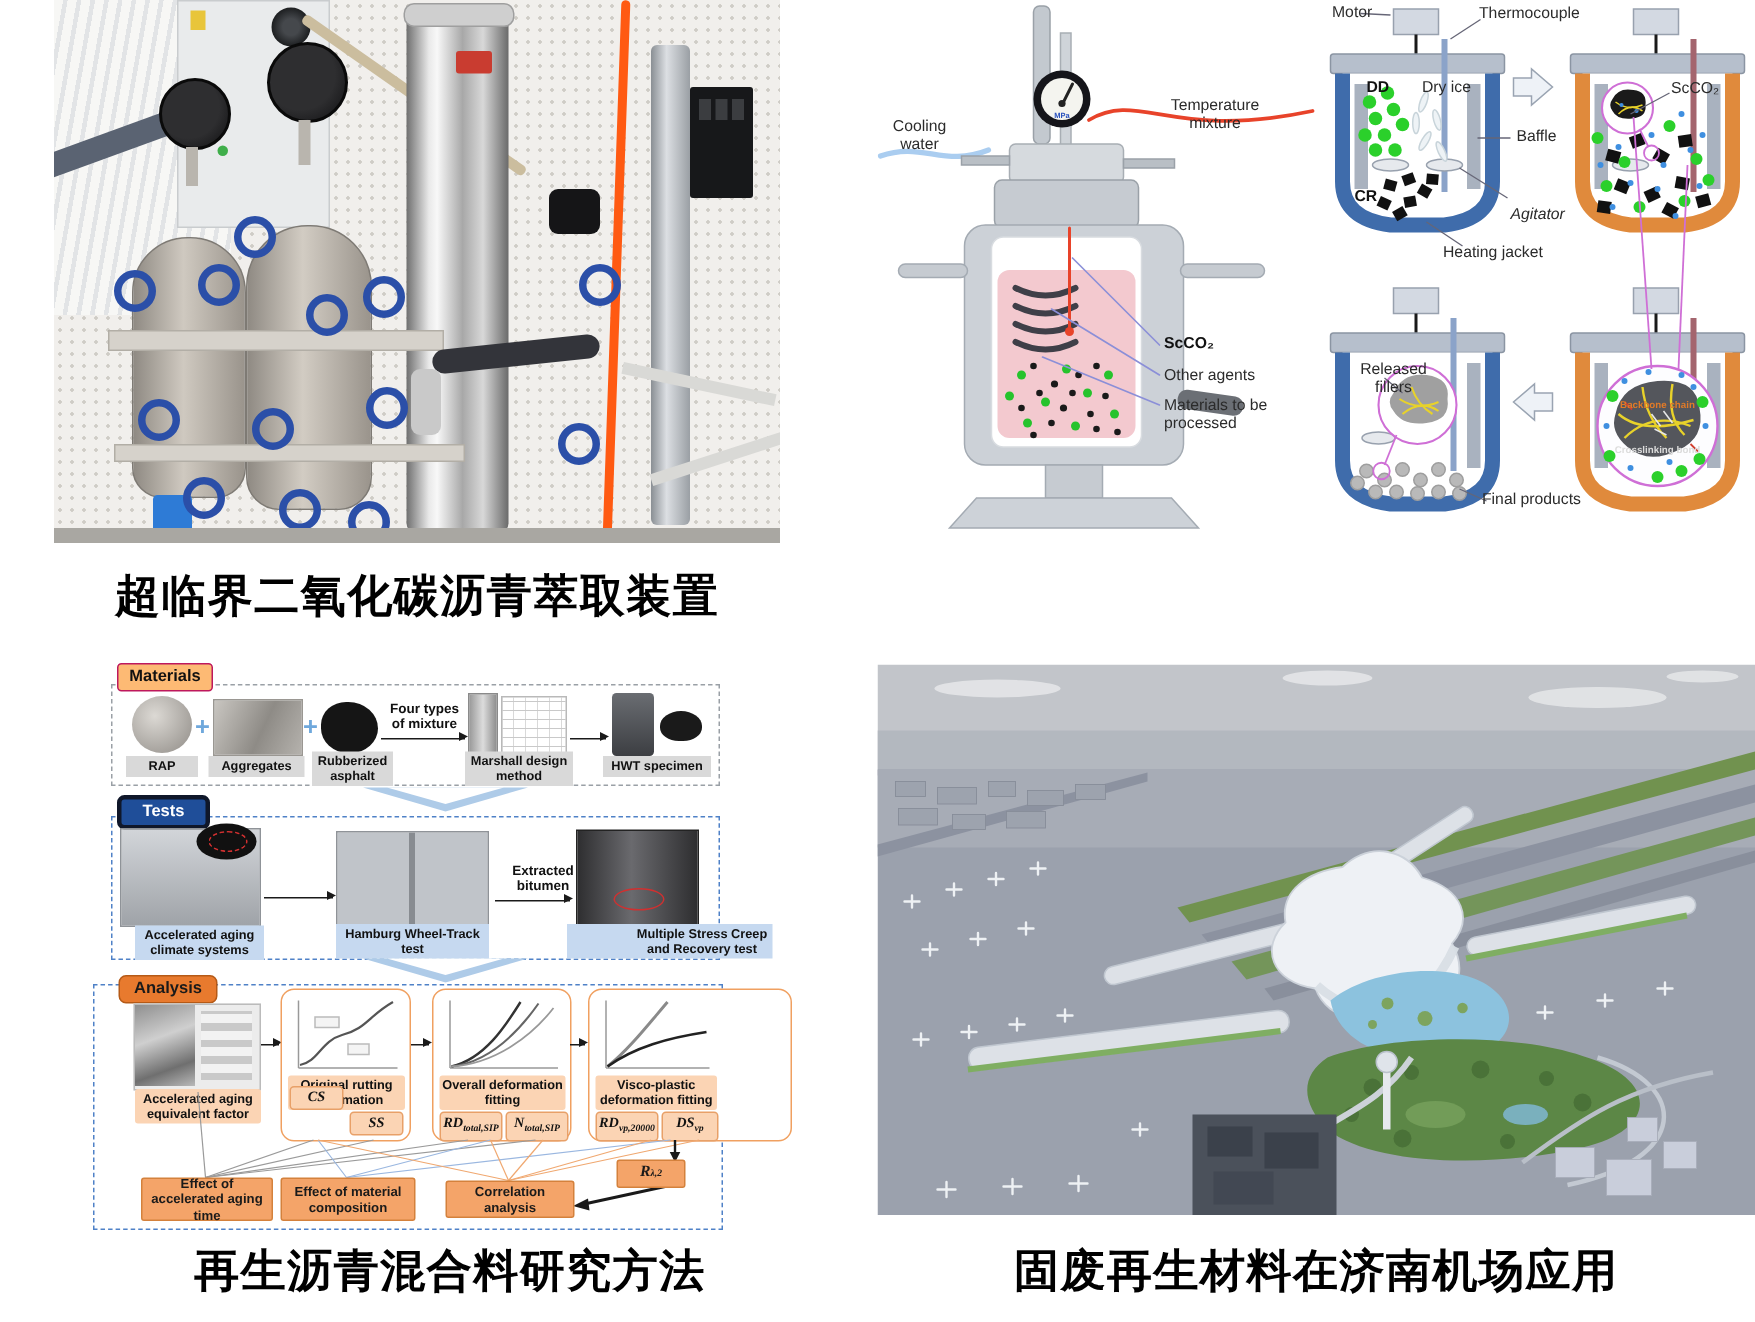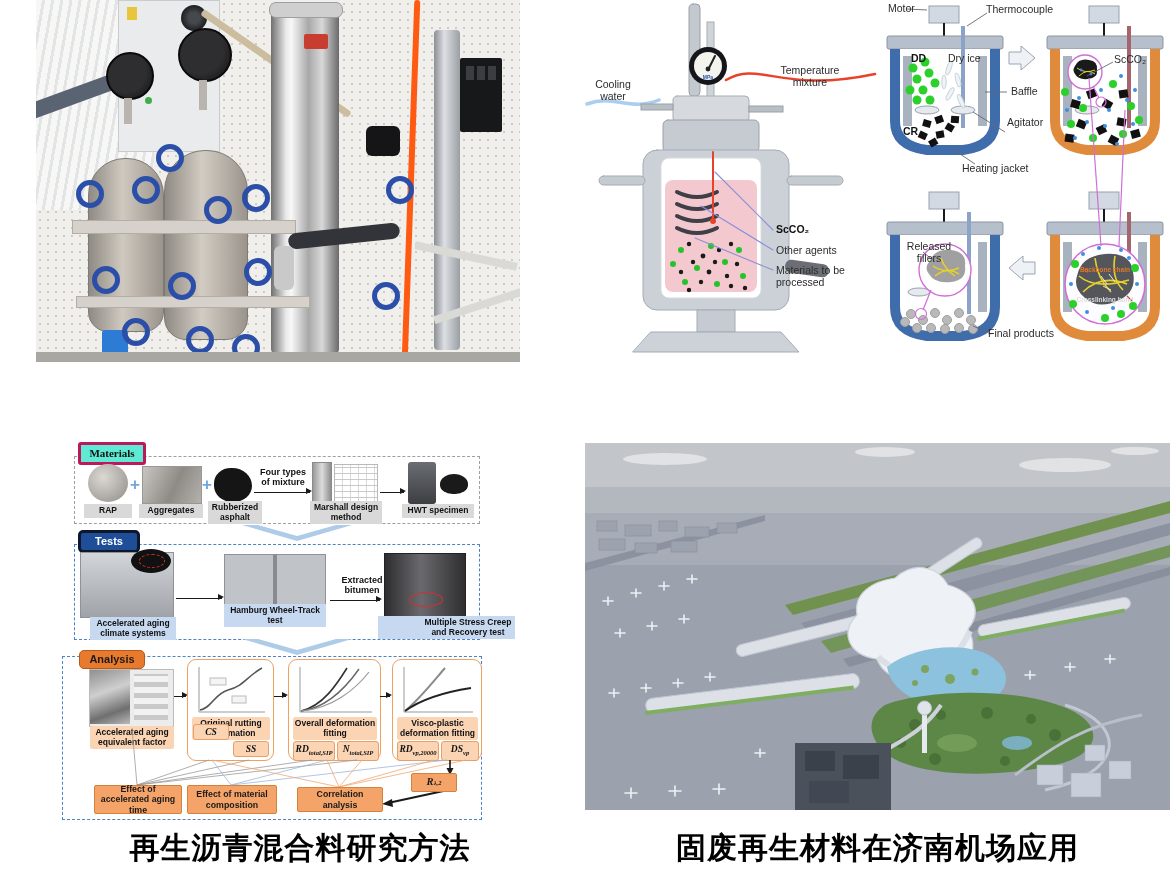--- a/index.html
+++ b/index.html
@@ -7,21 +7,21 @@
           font-family:"Liberation Sans",sans-serif;color:#111;}
   .abs{position:absolute;}
   .caption{font-weight:bold;font-size:30px;line-height:34px;text-align:center;color:#000;letter-spacing:1px;
            font-family:"Liberation Sans",sans-serif;}
   .lbl{font-size:10.5px;line-height:1.15;color:#2b2b2b;text-align:center;}
   .lbl-b{font-weight:bold;color:#111;}
   
   .dash-gray{border:1.6px dashed #9aa0a6;}
   .dash-blue{border:1.6px dashed #4f81c7;}
   .hdr{font-weight:bold;font-size:11px;text-align:center;line-height:17px;border-radius:3px;}
-  .hdr-gray{background:#5eead4;border:3px solid #be185d;color:#111;font-family:Liberation Serif, serif;}
+  .hdr-gray{background:#fdba74;border:1px solid #be185d;color:#111;}
   .hdr-blue{background:#1f4e99;border:3px solid #0f172a;color:#fff;}
   .hdr-orange{background:#e87a2e;border:1px solid #b55a17;color:#1a1a1a;}
   .chip{font-weight:bold;font-size:8.5px;line-height:1.12;text-align:center;padding:2px 1px;color:#111;}
   .chip-gray{background:#d9d9d9;}
   .chip-blue{background:#c6d9f0;}
   .chip-orange{background:#fbd4b4;border-radius:2px;}
   .box-orange{background:#f4a469;border:1px solid #d4813c;border-radius:2px;font-weight:bold;font-size:8.8px;
               line-height:1.15;text-align:center;display:flex;align-items:center;justify-content:center;color:#1a1a1a;}
   .panel{border:1.6px solid #f0a060;border-radius:9px;background:#fff;}
   .tag{background:#fbd4b4;border:1px solid #e8a068;border-radius:3px;text-align:center;
@@ -85,20 +85,21 @@
     <div class="wheel" style="left:56px;top:266px;"></div>
     <div class="wheel" style="left:132px;top:272px;"></div>
     <div class="wheel" style="left:208px;top:258px;"></div>
     <div class="wheel" style="left:86px;top:318px;"></div>
     <div class="wheel" style="left:150px;top:326px;"></div>
     <div class="wheel" style="left:196px;top:334px;"></div>
     <div class="wheel" style="left:350px;top:176px;"></div>
     <div class="wheel" style="left:336px;top:282px;"></div>
     <div class="abs" style="left:0;top:352px;width:484px;height:10px;background:#a9a7a2;"></div>
   </div>
+  <div class="abs caption" style="left:36px;top:381px;width:484px;">超临界二氧化碳沥青萃取装置</div>
 
   <svg class="abs" style="left:585px;top:0;width:292px;height:358px;" viewBox="0 0 292 358">
     <g stroke-linecap="round">
       <rect x="104" y="4" width="11" height="92" rx="4" fill="#c3c9cf" stroke="#9aa1a8"></rect>
       <rect x="122" y="22" width="7" height="76" fill="#cfd4d9" stroke="#a8aeb4"></rect>
       <path d="M2,104 C30,94 44,112 74,100" stroke="#aacdf0" stroke-width="3.5" fill="none"></path>
       <path d="M141,80 C175,60 195,94 290,74" stroke="#e8432a" stroke-width="2.5" fill="none"></path>
       <rect x="88" y="96" width="76" height="26" rx="4" fill="#d6dade" stroke="#a8aeb4"></rect>
       <rect x="78" y="120" width="96" height="32" rx="5" fill="#c6cbd1" stroke="#9aa1a8"></rect>
       <rect x="56" y="104" width="32" height="6" fill="#b9bfc5" stroke="#9aa1a8"></rect>
@@ -360,21 +361,21 @@
       <line x1="48" y1="252" x2="60" y2="262"></line>
       <line x1="116" y1="334" x2="98" y2="326"></line>
     </g>
   </svg>
   <div class="abs lbl" style="left:888px;top:2px;">Motor</div>
   <div class="abs lbl" style="left:986px;top:3px;">Thermocouple</div>
   <div class="abs lbl lbl-b" style="left:911px;top:52px;">DD</div>
   <div class="abs lbl" style="left:948px;top:52px;">Dry ice</div>
   <div class="abs lbl" style="left:1011px;top:85px;">Baffle</div>
   <div class="abs lbl lbl-b" style="left:903px;top:125px;">CR</div>
-  <div class="abs lbl" style="left:1007px;top:116px;">Agitator</div>
+  <div class="abs lbl" style="left:1007px;top:137px;font-style:italic;">Agitator</div>
   <div class="abs lbl" style="left:962px;top:162px;">Heating jacket</div>
   <div class="abs lbl" style="left:1114px;top:53px;">ScCO₂</div>
   <div class="abs lbl" style="left:898px;top:240px;width:62px;">Released fillers</div>
   <div class="abs lbl" style="left:988px;top:327px;">Final products</div>
 
   <div class="abs" style="left:62px;top:440px;width:420px;height:382px;">
 
     <div class="abs dash-gray" style="left:12px;top:16px;width:404px;height:66px;"></div>
     <div class="abs hdr hdr-gray" style="left:16px;top:2px;width:62px;height:17px;">Materials</div>
     <div class="abs" style="left:26px;top:24px;width:40px;height:38px;border-radius:50%;background:radial-gradient(circle at 38% 35%,#dcd9d4,#8f8b86);"></div>
@@ -404,21 +405,21 @@
     <div class="abs dash-blue" style="left:12px;top:104px;width:404px;height:94px;"></div>
     <div class="abs hdr hdr-blue" style="left:16px;top:90px;width:56px;height:17px;border-radius:5px;">Tests</div>
     <div class="abs" style="left:18px;top:112px;width:92px;height:64px;background:linear-gradient(180deg,#d2d5d9,#9fa3a8);border:1px solid #8f9398;">
       <div class="abs" style="left:50px;top:-4px;width:40px;height:24px;background:#111;border-radius:50%;"></div>
       <div class="abs" style="left:58px;top:1px;width:24px;height:12px;border:1.4px dashed #d03030;border-radius:50%;"></div>
     </div>
     <div class="abs chip chip-blue" style="left:28px;top:177px;width:84px;">Accelerated aging climate systems</div>
     <div class="abs harrow" style="left:114px;top:158px;width:46px;"></div>
     <div class="abs" style="left:162px;top:114px;width:100px;height:62px;background:linear-gradient(180deg,#cfd2d6,#a8acb1);border:1px solid #8f9398;
                 background-image:linear-gradient(90deg,#c0c4c9 0 48%,#888c91 48% 52%,#c0c4c9 52%);"></div>
-    <div class="abs chip chip-blue" style="left:162px;top:164px;width:100px;">Hamburg Wheel-Track test</div>
+    <div class="abs chip chip-blue" style="left:162px;top:176px;width:100px;">Hamburg Wheel-Track test</div>
     <div class="abs smalltext" style="left:274px;top:136px;width:52px;">Extracted bitumen</div>
     <div class="abs harrow" style="left:268px;top:160px;width:50px;"></div>
     <div class="abs" style="left:322px;top:113px;width:80px;height:63px;background:linear-gradient(90deg,#2e2e30,#6a6a6e 45%,#2e2e30);border:1px solid #222;">
       <div class="abs" style="left:24px;top:38px;width:32px;height:13px;border:1.4px solid #d03030;border-radius:50%;"></div>
     </div>
     <div class="abs chip chip-blue" style="left:316px;top:176px;width:92px;padding-left:44px;">Multiple Stress Creep and Recovery test</div>
 
     <div class="abs" style="left:180px;top:199px;width:110px;height:18px;">
       <div class="chev"></div>
       <div class="chev-w"></div>
@@ -462,21 +463,21 @@
       <div class="abs chip chip-orange" style="left:4px;top:57px;width:82px;">Overall deformation fitting</div>
       <div class="abs tag" style="left:4px;top:81px;width:40px;">
         <span>RD</span><sub>total,SIP</sub>
       </div>
       <div class="abs tag" style="left:48px;top:81px;width:40px;">
         <span>N</span><sub>total,SIP</sub>
       </div>
     </div>
     <div class="abs harrow" style="left:318px;top:256px;width:10px;"></div>
 
-    <div class="abs panel" style="left:330px;top:219px;width:88px;height:100px;">
+    <div class="abs panel" style="left:330px;top:219px;width:88px;height:100px;padding-left:46px;">
       <svg style="position:absolute;left:4px;top:4px;" width="79" height="52" viewBox="0 0 79 52">
         <line x1="7" y1="3" x2="7" y2="48" stroke="#999"></line>
           <line x1="7" y1="48" x2="76" y2="48" stroke="#999"></line>
         <path d="M8,47 C22,36 36,18 48,4" stroke="#8a8a8a" fill="none" stroke-width="2"></path>
         <path d="M8,47 C26,34 48,28 74,24" stroke="#222" fill="none" stroke-width="1.8"></path>
       </svg>
       <div class="abs chip chip-orange" style="left:4px;top:57px;width:79px;">Visco-plastic deformation fitting</div>
       <div class="abs tag" style="left:4px;top:81px;width:40px;">
         <span>RD</span><sub>vp,20000</sub>
       </div>

